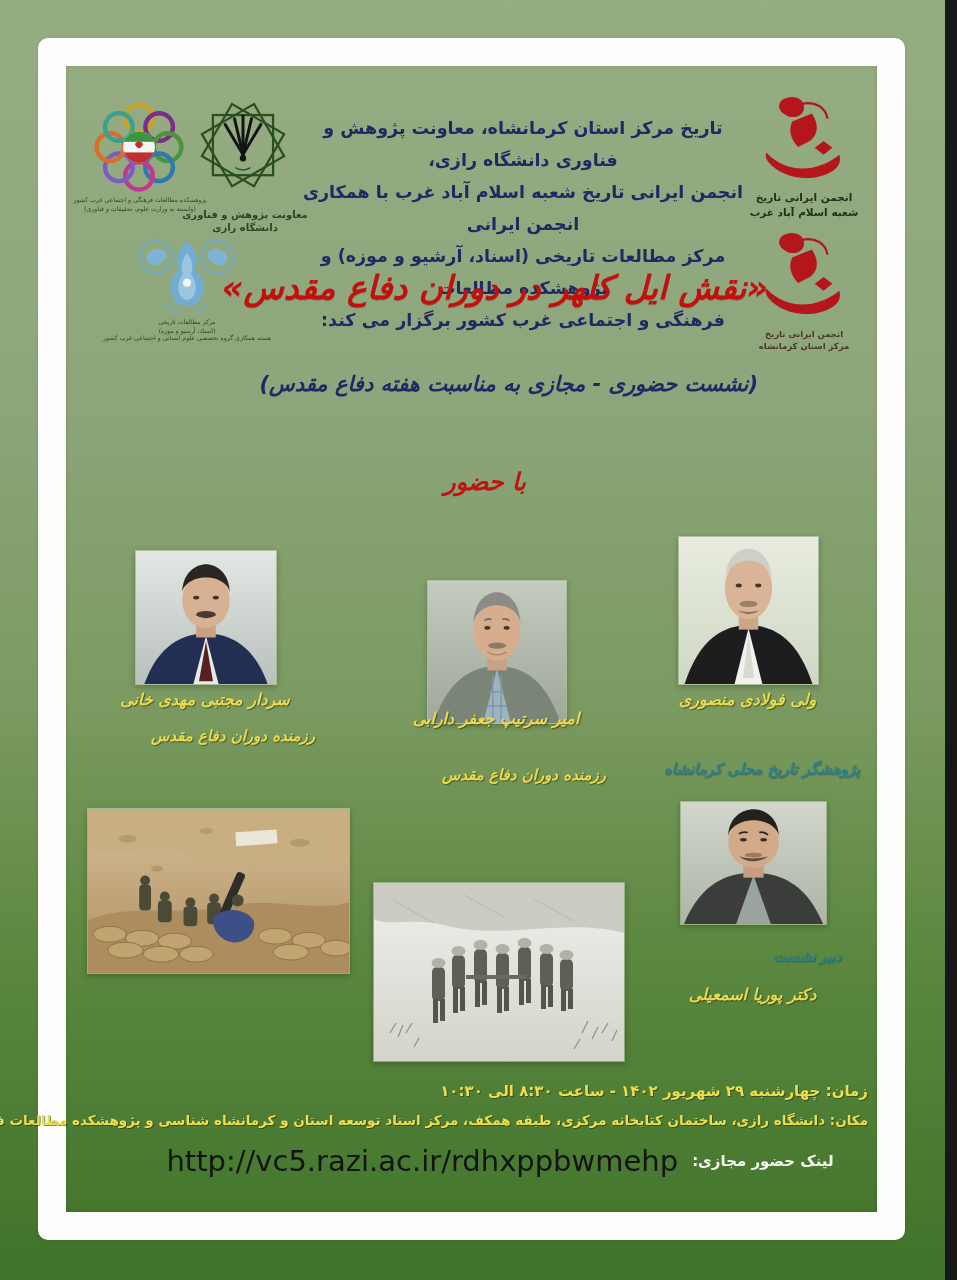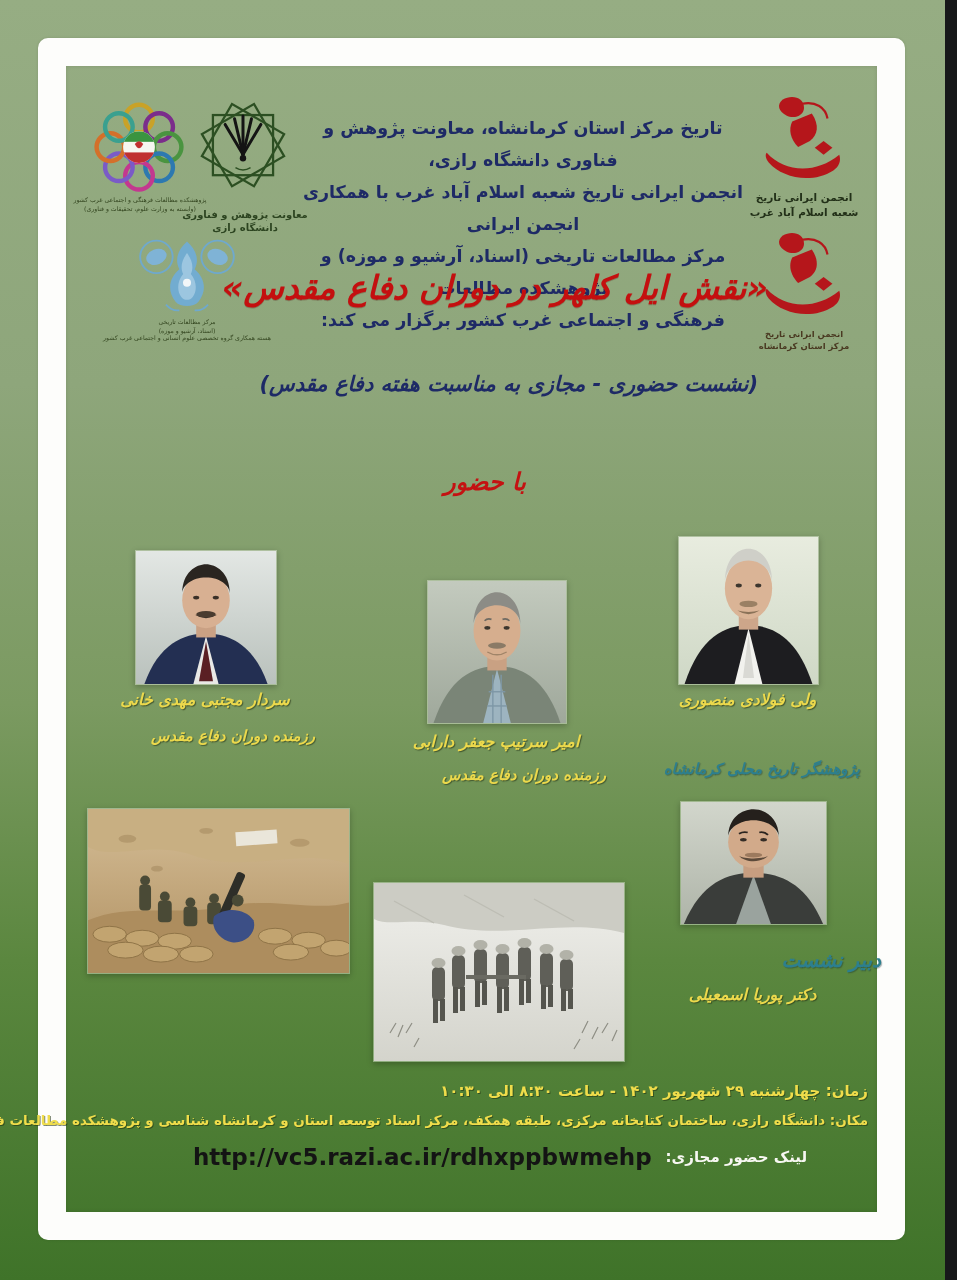--- a/index.html
+++ b/index.html
@@ -56,21 +56,21 @@
   .footer-line{
     left:62px;width:806px;text-align:right;color:#f0dd4b;font-weight:bold;white-space:nowrap;
     text-shadow:1px 1px 0 rgba(30,45,15,.55);
   }
   .time-line{top:1082px;font-size:15px;}
   .loc-line{top:1112px;font-size:13.5px;letter-spacing:-.2px;}
   .link-row{
     left:120px;top:1144px;width:760px;display:flex;direction:rtl;justify-content:center;align-items:center;gap:14px;
   }
   .link-label{color:#f7f7f2;font-weight:bold;font-size:15px;white-space:nowrap;}
-  .link-url{direction:ltr;color:#141414;font-weight:bold;font-size:23px;font-family:"DejaVu Sans",sans-serif;white-space:nowrap;}
+  .link-url{direction:ltr;color:#141414;font-weight:normal;font-size:29px;font-family:"DejaVu Sans",sans-serif;white-space:nowrap;}
   .photo{border:1px solid rgba(255,255,255,.35);box-shadow:0 2px 6px rgba(0,0,0,.25);}
   .photo svg,.logo svg{display:block;width:100%;height:100%;}
 </style>
 </head>
 <body>
 
 <div id="poster">
 
   <div class="abs" id="edge-strip"></div>
 
@@ -235,21 +235,21 @@
       <rect x="43" y="48" width="14" height="15" fill="#c9a183"></rect>
       <ellipse cx="50" cy="35" rx="17" ry="21" fill="#d6ae8e"></ellipse>
       <path d="M33,31 C33,15 42,8 50,8 C58,8 67,15 67,31 C67,24 60,17 50,17 C40,17 33,24 33,31 Z" fill="#8c8c86"></path>
       <ellipse cx="43" cy="33" rx="2.2" ry="1.3" fill="#3c362e"></ellipse>
       <ellipse cx="57" cy="33" rx="2.2" ry="1.3" fill="#3c362e"></ellipse>
       <path d="M41,28 q2,-2 5,-1 M54,27 q3,-1 5,1" stroke="#6e6a62" stroke-width="1.2" fill="none"></path>
       <ellipse cx="50" cy="45.5" rx="6.5" ry="2.2" fill="#8a7a66"></ellipse>
       <path d="M43,50 q7,4 14,0" stroke="#a08468" stroke-width="1" fill="none"></path>
     </svg>
   </div>
-  <div class="abs person-name fa" style="left:386px;top:732px;width:220px;">امیر سرتیپ جعفر دارابی</div>
+  <div class="abs person-name fa" style="left:386px;top:709px;width:220px;">امیر سرتیپ جعفر دارابی</div>
   <div class="abs person-role fa" style="left:386px;top:766px;width:220px;">رزمنده دوران دفاع مقدس</div>
 
   <div class="abs photo" style="left:678px;top:536px;width:139px;height:147px;">
     <svg viewBox="0 0 100 100" preserveAspectRatio="none">
       <rect width="100" height="100" fill="url(#g3)"></rect>
       <defs>
           <linearGradient id="g3" x1="0" y1="0" x2="0" y2="1">
             <stop offset="0" stop-color="#e8ecdf"></stop>
             <stop offset="1" stop-color="#cfd8c6"></stop>
           </linearGradient>
@@ -388,21 +388,21 @@
       <rect x="43" y="46" width="14" height="16" fill="#c79e80"></rect>
       <ellipse cx="50" cy="33" rx="17.5" ry="21" fill="#d2aa8a"></ellipse>
       <path d="M32.5,29 C32.5,13 42,6 50,6 C58,6 67.5,13 67.5,29 C67.5,22 60,15 50,15 C40,15 32.5,22 32.5,29 Z" fill="#25201c"></path>
       <ellipse cx="43" cy="31" rx="2.3" ry="1.4" fill="#352d26"></ellipse>
       <ellipse cx="57" cy="31" rx="2.3" ry="1.4" fill="#352d26"></ellipse>
       <path d="M40,26 q3,-2 6,-1 M54,25 q3,-1 6,2" stroke="#2a241f" stroke-width="1.4" fill="none"></path>
       <path d="M40,44 C44,50 56,50 60,44 C56,47 44,47 40,44 Z" fill="#5c4a3a"></path>
       <ellipse cx="50" cy="43.5" rx="6" ry="2" fill="#9c7a5e"></ellipse>
     </svg>
   </div>
-  <div class="abs person-role role-teal fa" style="left:696px;top:948px;width:185px;font-size:20px;">دبیر نشست</div>
+  <div class="abs person-role role-teal fa" style="left:656px;top:948px;width:185px;font-size:14px;font-family:Liberation Serif, serif;">دبیر نشست</div>
   <div class="abs person-name fa" style="left:645px;top:985px;width:215px;">دکتر پوریا اسمعیلی</div>
 
   <div class="abs footer-line time-line fa">زمان: چهارشنبه ۲۹ شهریور ۱۴۰۲ - ساعت ۸:۳۰ الی ۱۰:۳۰</div>
   <div class="abs footer-line loc-line fa">مکان: دانشگاه رازی، ساختمان کتابخانه مرکزی، طبقه همکف، مرکز اسناد توسعه استان و کرمانشاه شناسی و پژوهشکده مطالعات فرهنگی و اجتماعی غرب کشور</div>
   <div class="abs link-row">
     <span class="link-label fa">لینک حضور مجازی:</span>
     <span class="link-url">http://vc5.razi.ac.ir/rdhxppbwmehp</span>
   </div>
 
 </div>

